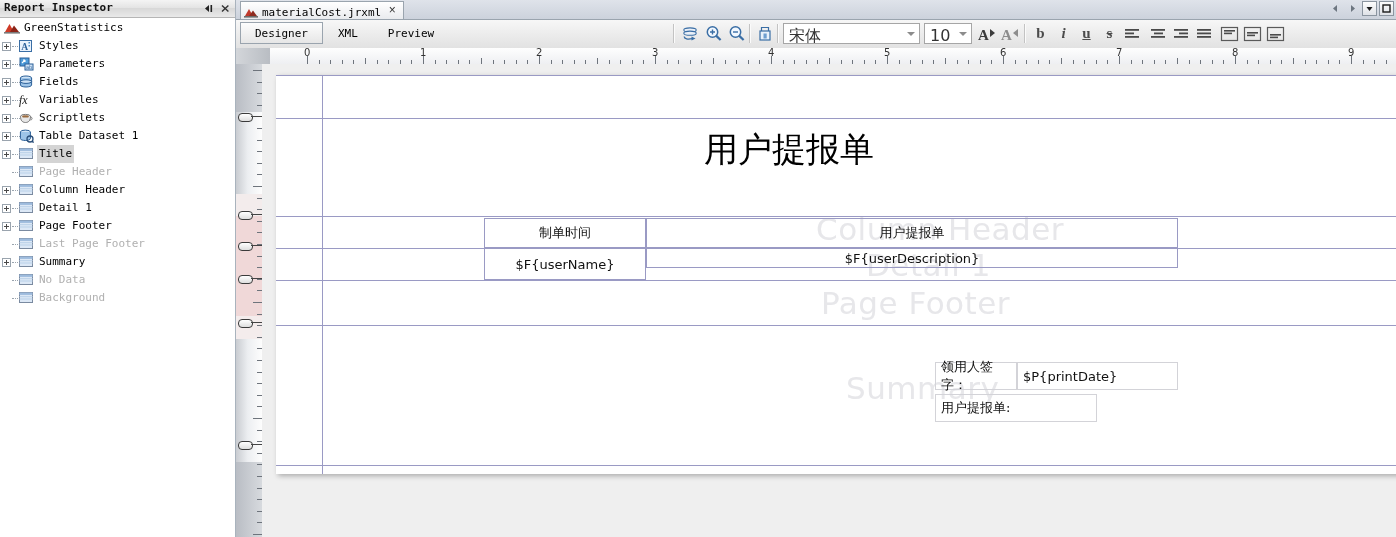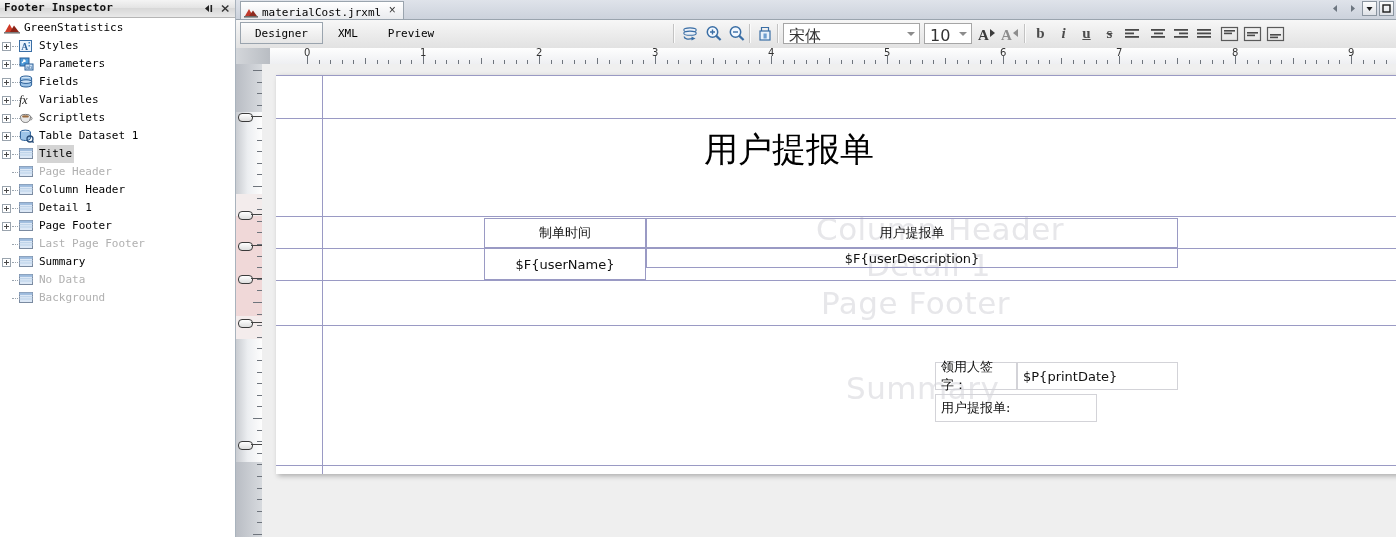--- a/index.html
+++ b/index.html
@@ -193,21 +193,21 @@
   .cell.plain{border:1px solid #d3d3d8;}
   .cell.lft{justify-content:flex-start;padding-left:5px;}
 </style>
 </head>
 <body>
 
 <div class="app">
 
   <div class="inspector">
     <div class="insp-title">
-      <span class="tlabel">Footer Inspector</span>
+      <span class="tlabel">Report Inspector</span>
       <span class="insp-btn min">
         <svg width="13" height="13" viewBox="0 0 13 13">
             <polygon points="6,3 6,10 2,6.5" fill="#222"></polygon>
             <rect x="7.5" y="3" width="1.6" height="7" fill="#222"></rect>
           </svg>
       </span>
       <span class="insp-btn close">
         <svg width="13" height="13" viewBox="0 0 13 13">
             <path d="M3,3.6 L9.4,9.6 M9.4,3.6 L3,9.6" stroke="#333" stroke-width="1.4" fill="none"></path>
           </svg>

